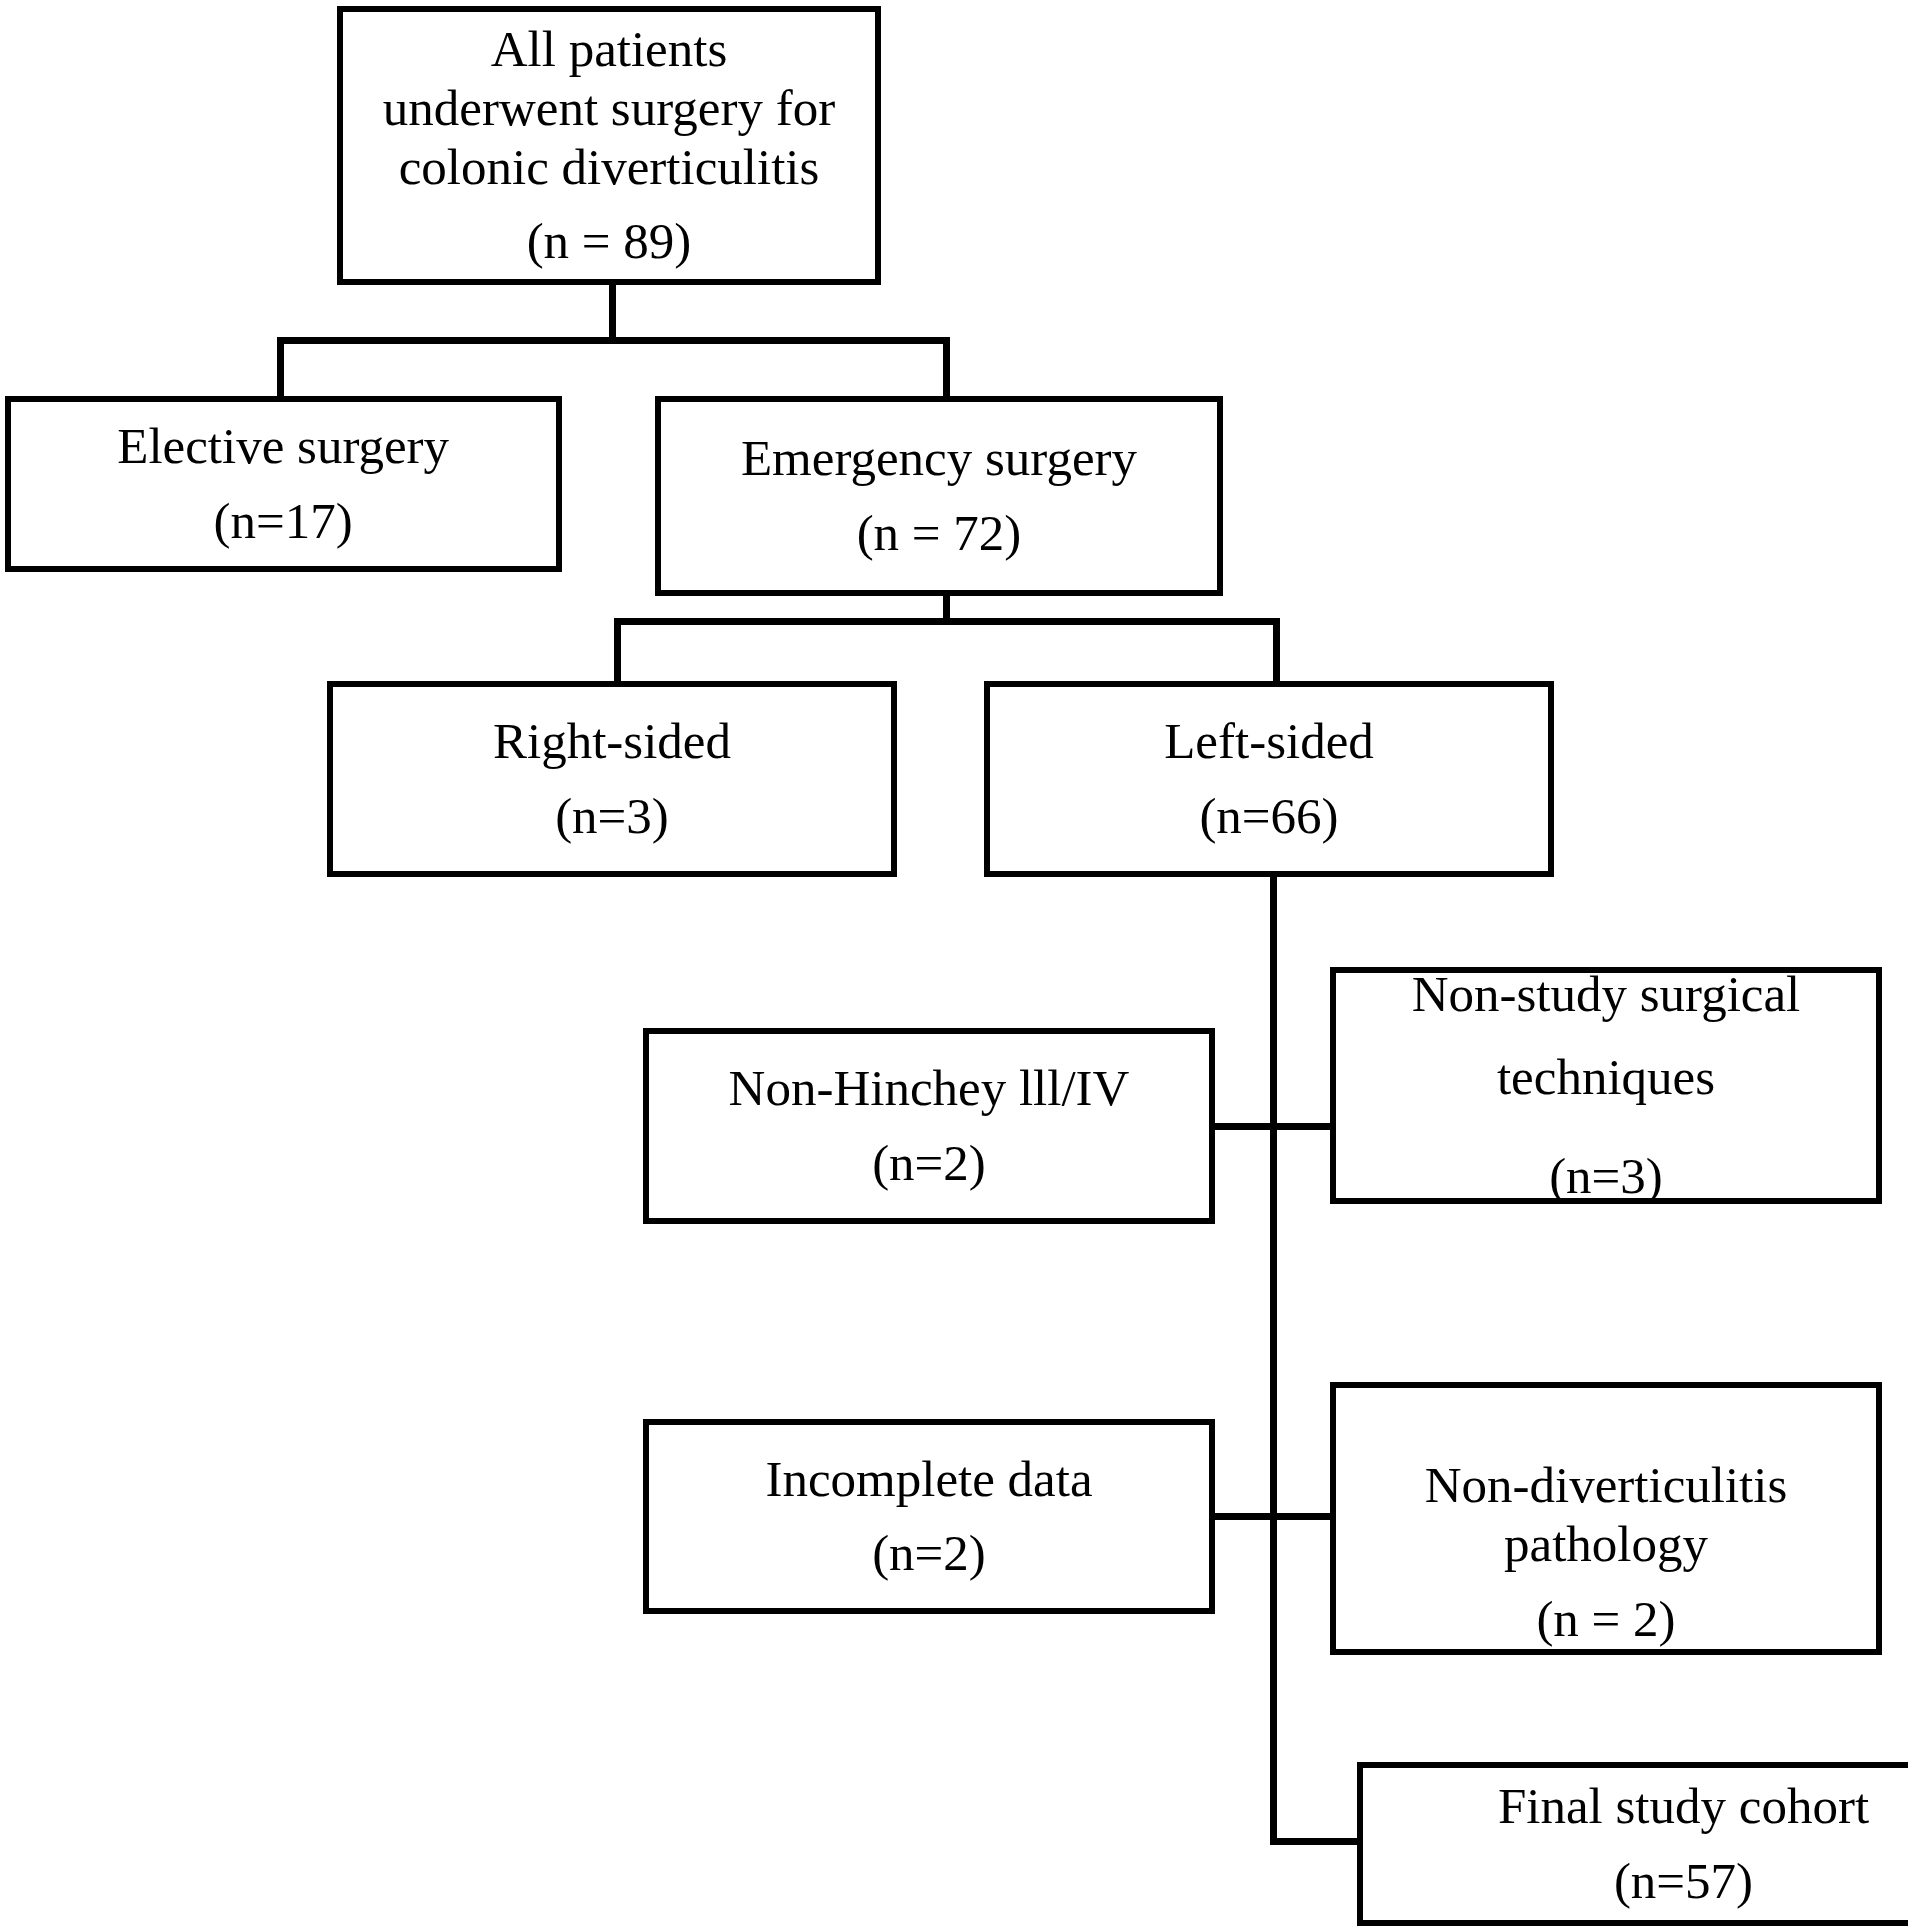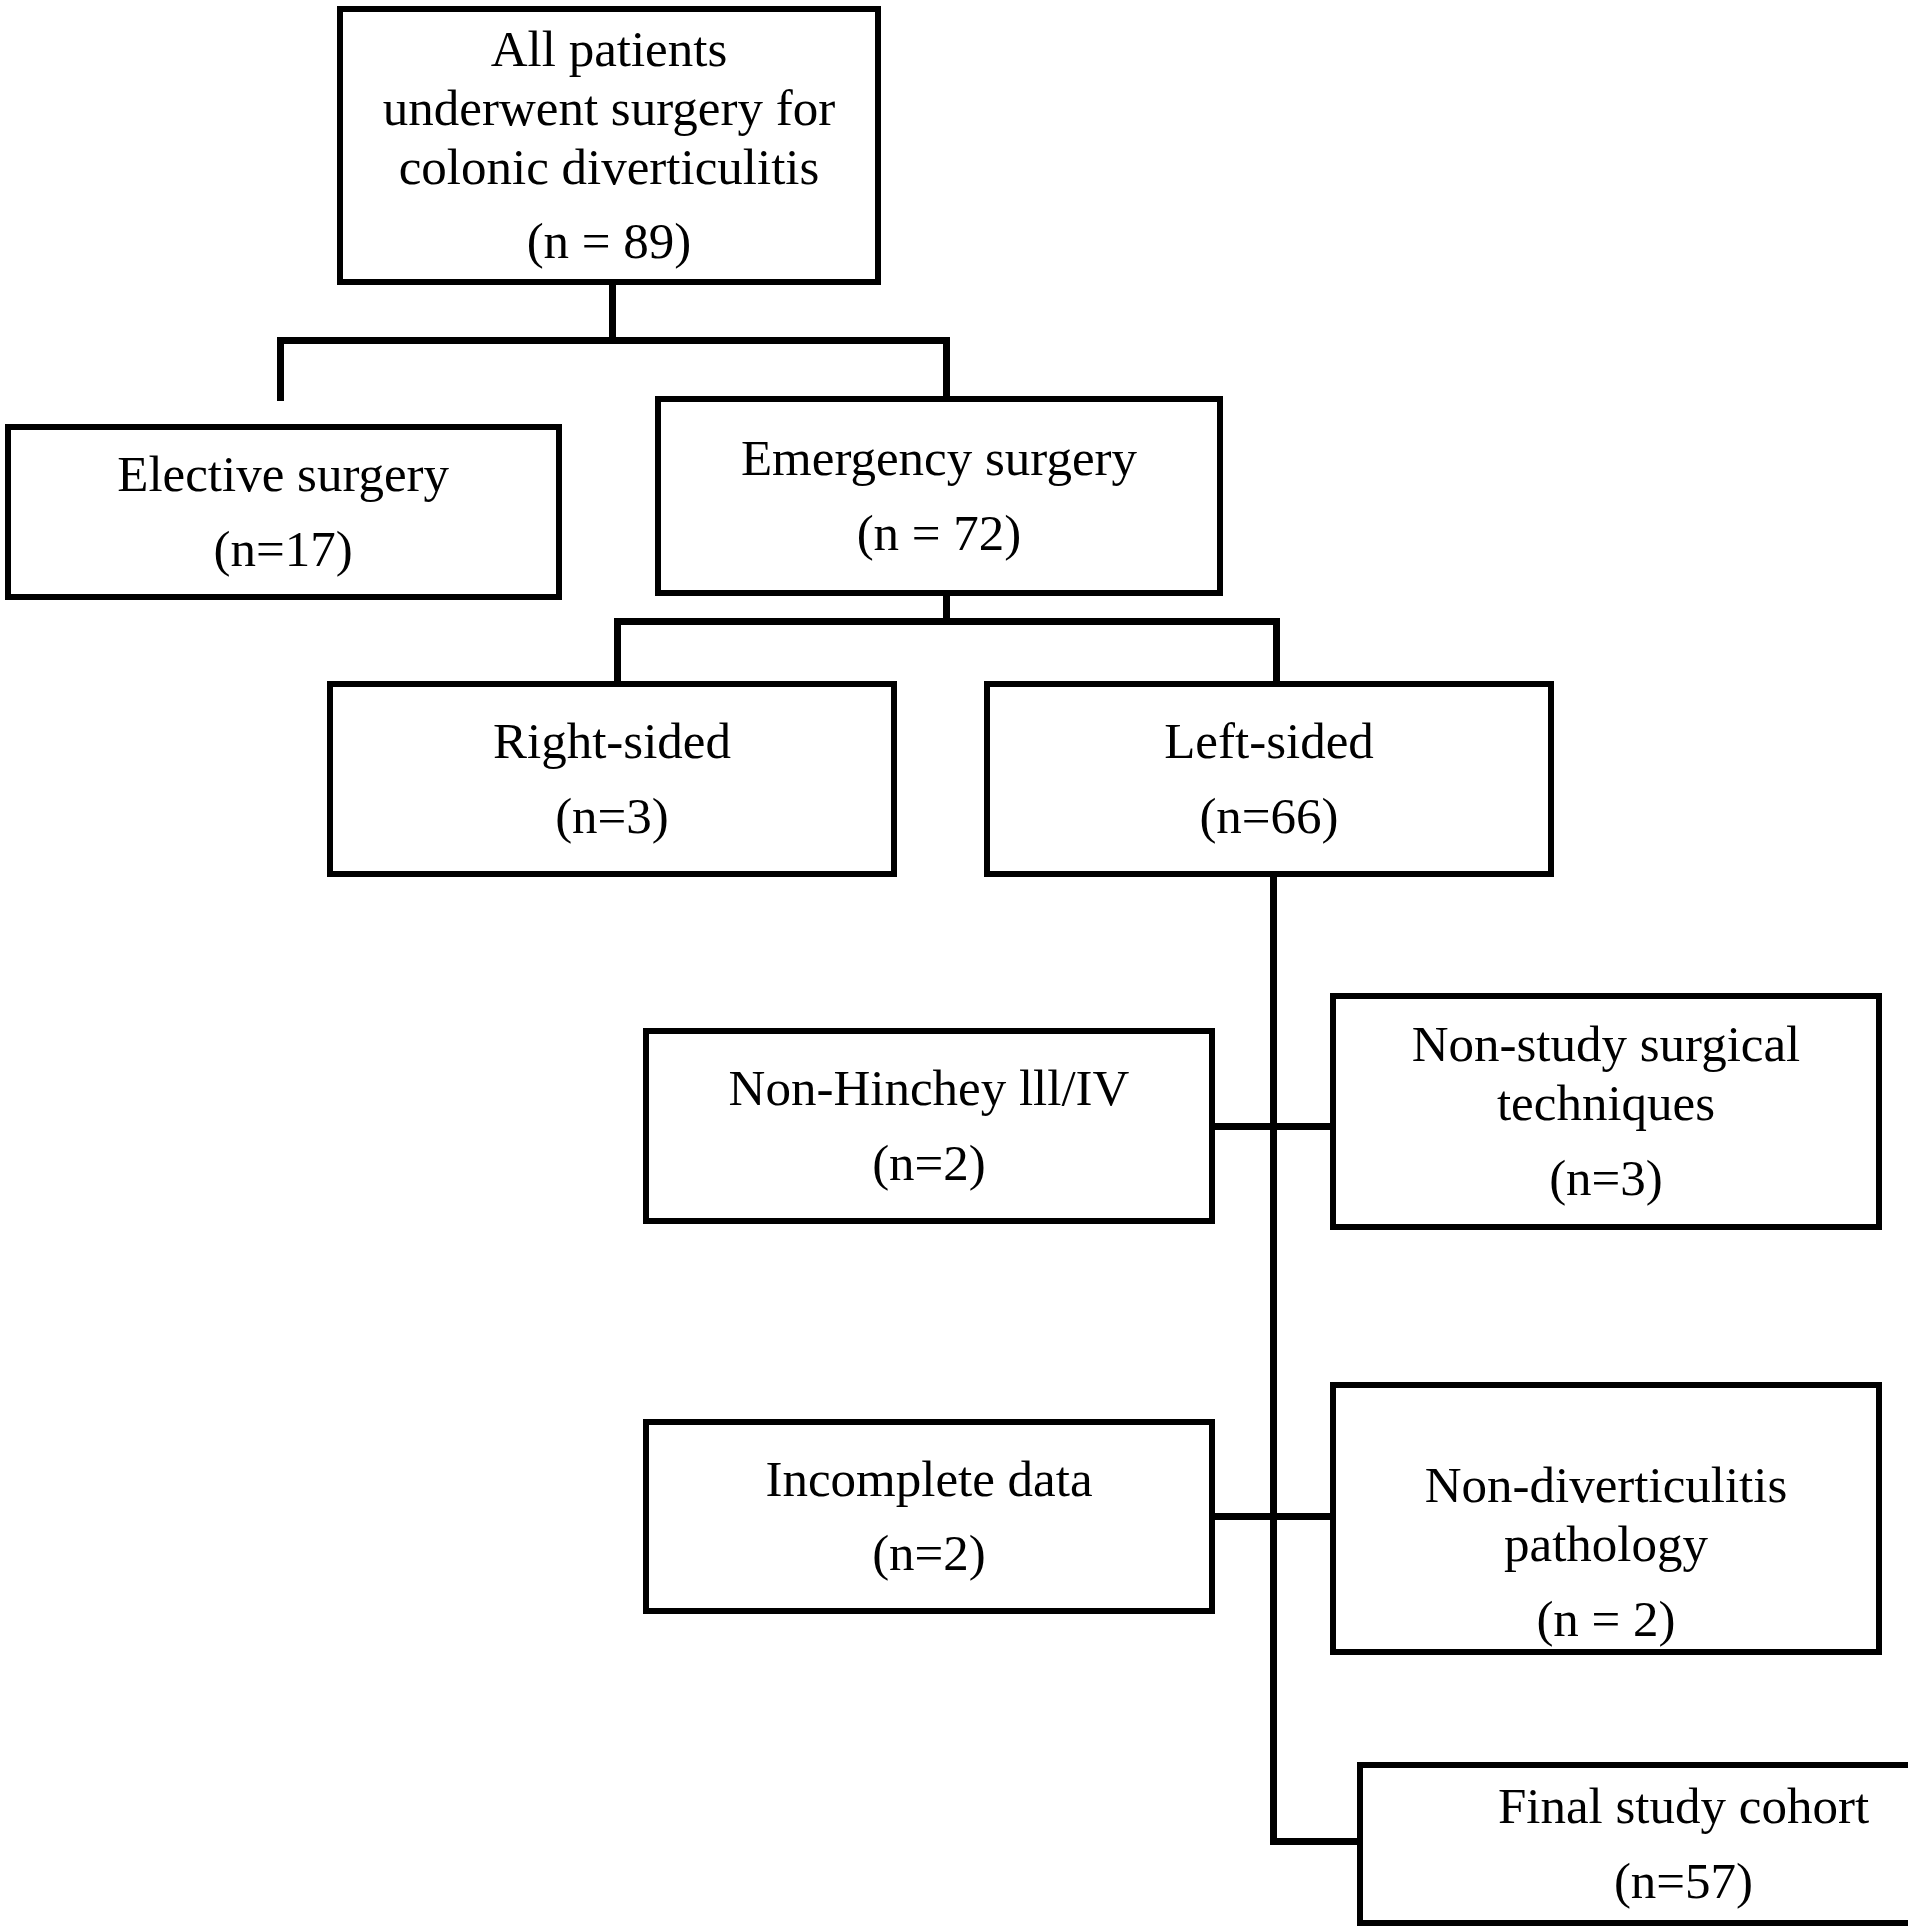--- a/index.html
+++ b/index.html
@@ -69,21 +69,21 @@
 
   <div class="conn h" style="left:1270px; top:1838px; width:95px;"></div>
 
   <div class="node" style="left:337px; top:6px; width:544px; height:279px;">
     <span class="line">All patients</span>
     <span class="line">underwent surgery for</span>
     <span class="line">colonic diverticulitis</span>
     <span class="line count">(n = 89)</span>
   </div>
 
-  <div class="node" style="left:4.7px; top:396px; width:557px; height:176px;margin-top:28px;">
+  <div class="node" style="left:4.7px; top:396px; width:557px; height:176px;">
     <span class="line">Elective surgery</span>
     <span class="line count">(n=17)</span>
   </div>
 
   <div class="node" style="left:655px; top:396px; width:568px; height:200px;">
     <span class="line">Emergency surgery</span>
     <span class="line count">(n = 72)</span>
   </div>
 
   <div class="node" style="left:327px; top:681px; width:570px; height:196px;">
@@ -94,21 +94,21 @@
   <div class="node" style="left:984px; top:681px; width:570px; height:196px;">
     <span class="line">Left-sided</span>
     <span class="line count">(n=66)</span>
   </div>
 
   <div class="node" style="left:643px; top:1028px; width:572px; height:196px;">
     <span class="line">Non-Hinchey lll/IV</span>
     <span class="line count">(n=2)</span>
   </div>
 
-  <div class="node" style="left:1330px; top:993px; width:552px; height:237px;">
+  <div class="node" style="left:1330px; top:967px; width:552px; height:237px;gap:24px;">
     <span class="line">Non-study surgical</span>
     <span class="line">techniques</span>
     <span class="line count">(n=3)</span>
   </div>
 
   <div class="node" style="left:643px; top:1419px; width:572px; height:195px;">
     <span class="line">Incomplete data</span>
     <span class="line count">(n=2)</span>
   </div>
 

